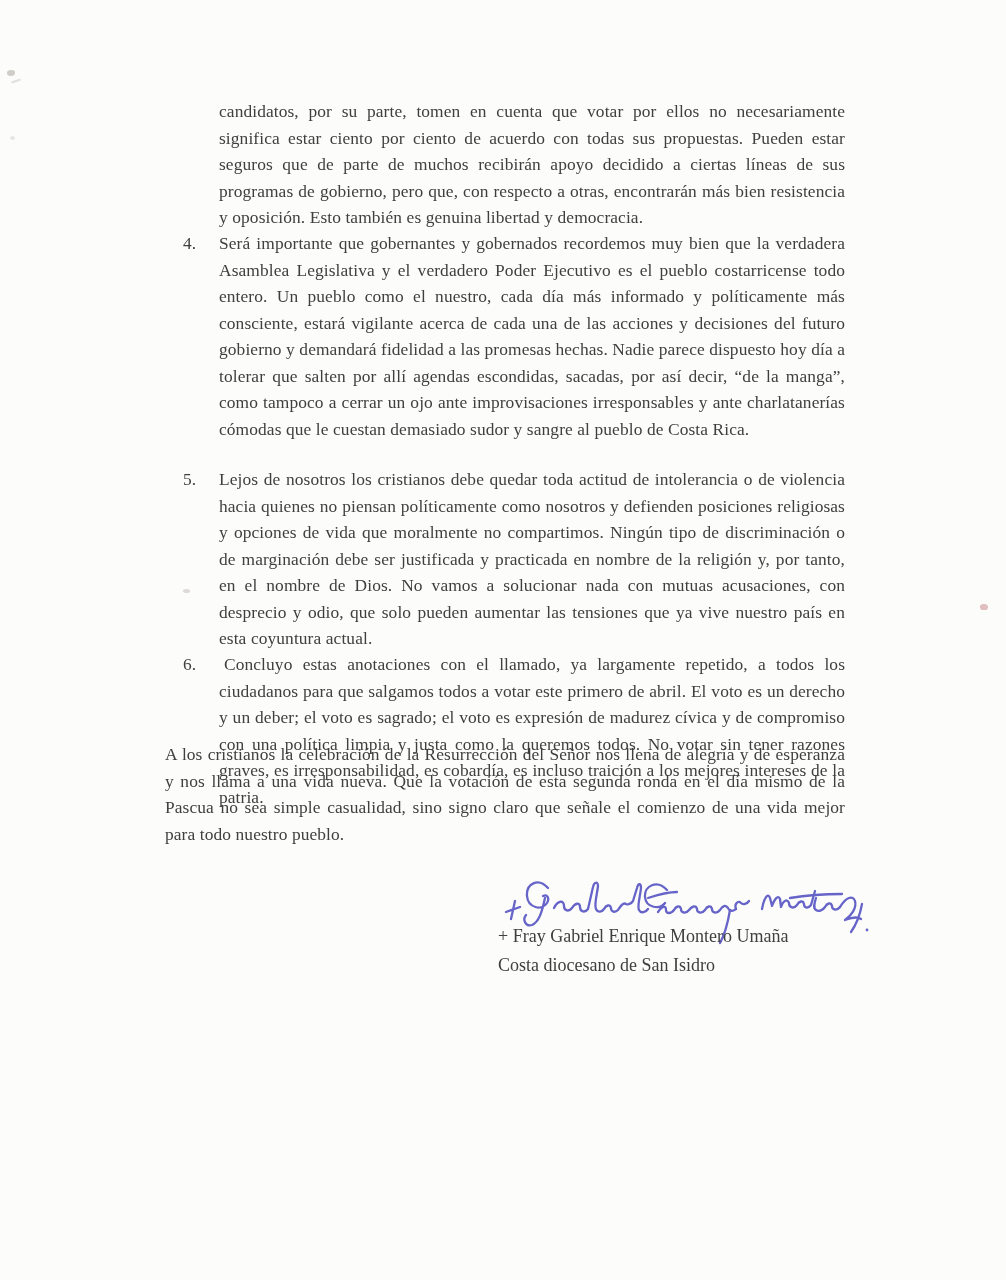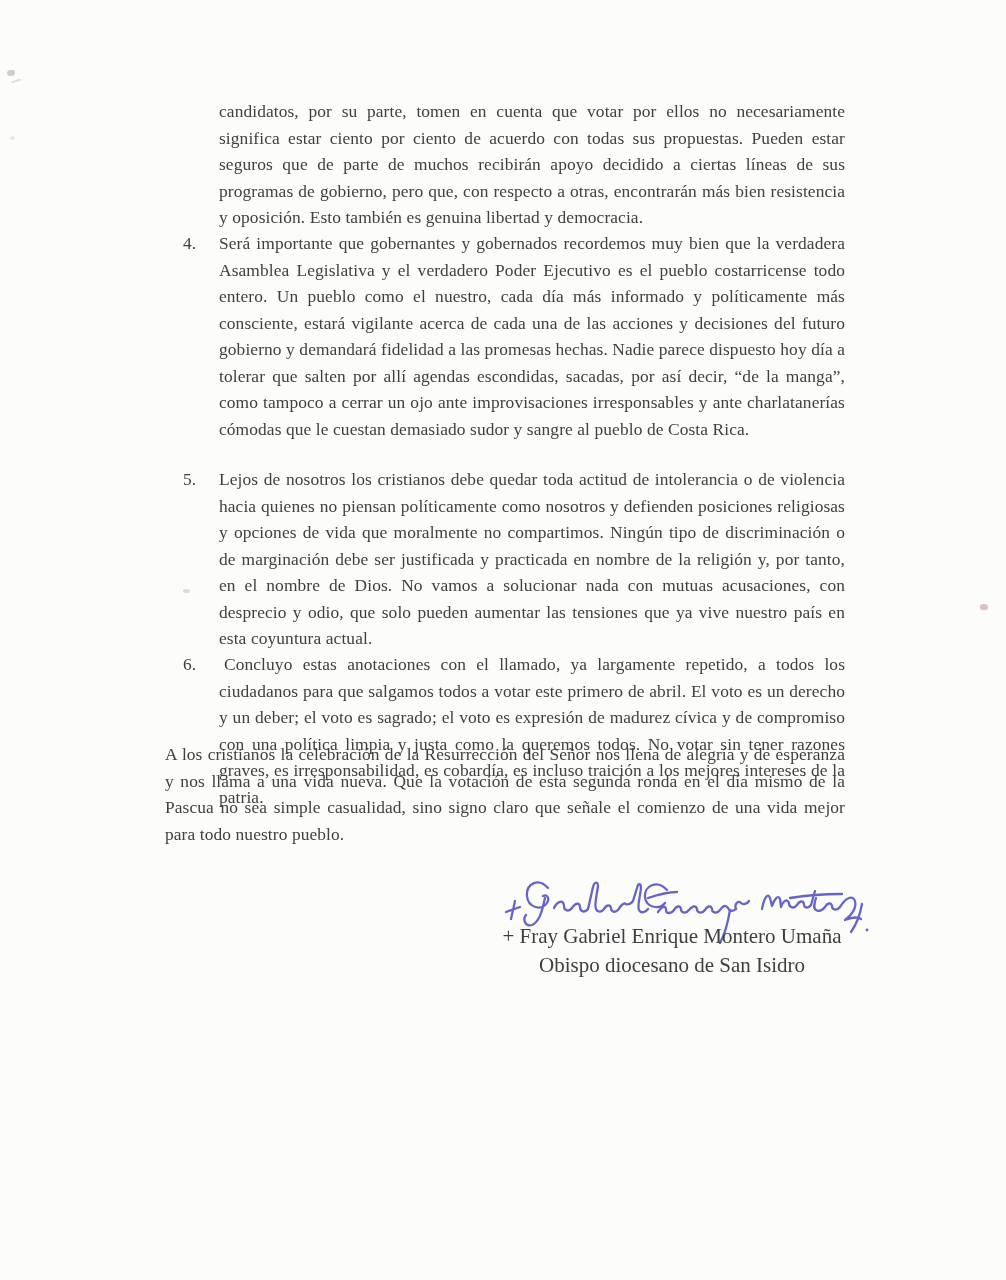--- a/index.html
+++ b/index.html
@@ -25,21 +25,21 @@
   .item-5      { top:466px; }
   .item-6      { top:651px; text-indent:5px; }
   .item-num {
     position:absolute; left:0; top:0; width:32px;
     text-align:left; text-indent:0;
   }
   .closing-para { left:165px; top:741px; width:680px; }
   .signature-svg { position:absolute; left:490px; top:868px; }
   .sig-text-block {
     position:absolute; left:498px; top:922px; width:348px;
-    text-align:center; font-size:21px; line-height:28.5px;
+    font-size:18px; line-height:28.5px;
   }
   .speck { position:absolute; }
   .speck-a { left:7px;  top:70px;  width:8px; height:6px; background:#9a948a; opacity:.45; border-radius:50% 40% 55% 45%; }
   .speck-b { left:11px; top:80px;  width:10px; height:2px; background:#b3aca0; opacity:.35; border-radius:2px; transform:rotate(-18deg); }
   .speck-c { left:10px; top:136px; width:5px; height:4px; background:#c2bcb2; opacity:.35; border-radius:50%; }
   .speck-d { left:183px; top:589px; width:7px; height:4px; background:#b5b0a8; opacity:.45; border-radius:50%; }
   .speck-e { left:980px; top:604px; width:8px; height:6px; background:#c98d8d; opacity:.55; border-radius:45% 55% 50% 50%; }
 </style>
 </head>
 <body>
@@ -89,16 +89,16 @@
     <path d="M300,30 C318,27 336,26 352,26"></path>
     <path d="M326,30 C324,36 323,40 326,42 C329,44 333,42 335,39 C337,35 341,34 342,38 C342,42 347,43 350,39"></path>
 
     <path d="M350,39 C356,29 363,27 365,33 C367,40 361,48 355,52 C361,50 367,48 371,51"></path>
     <path d="M372,36 C370,47 366,57 361,64"></path>
     <circle cx="377" cy="62" r="1.4" fill="#5a58c4" stroke="none"></circle>
   </svg>
 
   <div class="sig-text-block">
     <div>+ Fray Gabriel Enrique Montero Umaña</div>
-    <div>Obispo diocesano de San Isidro</div>
+    <div>Costa diocesano de San Isidro</div>
   </div>
 
 </div>
 
 </body></html>

